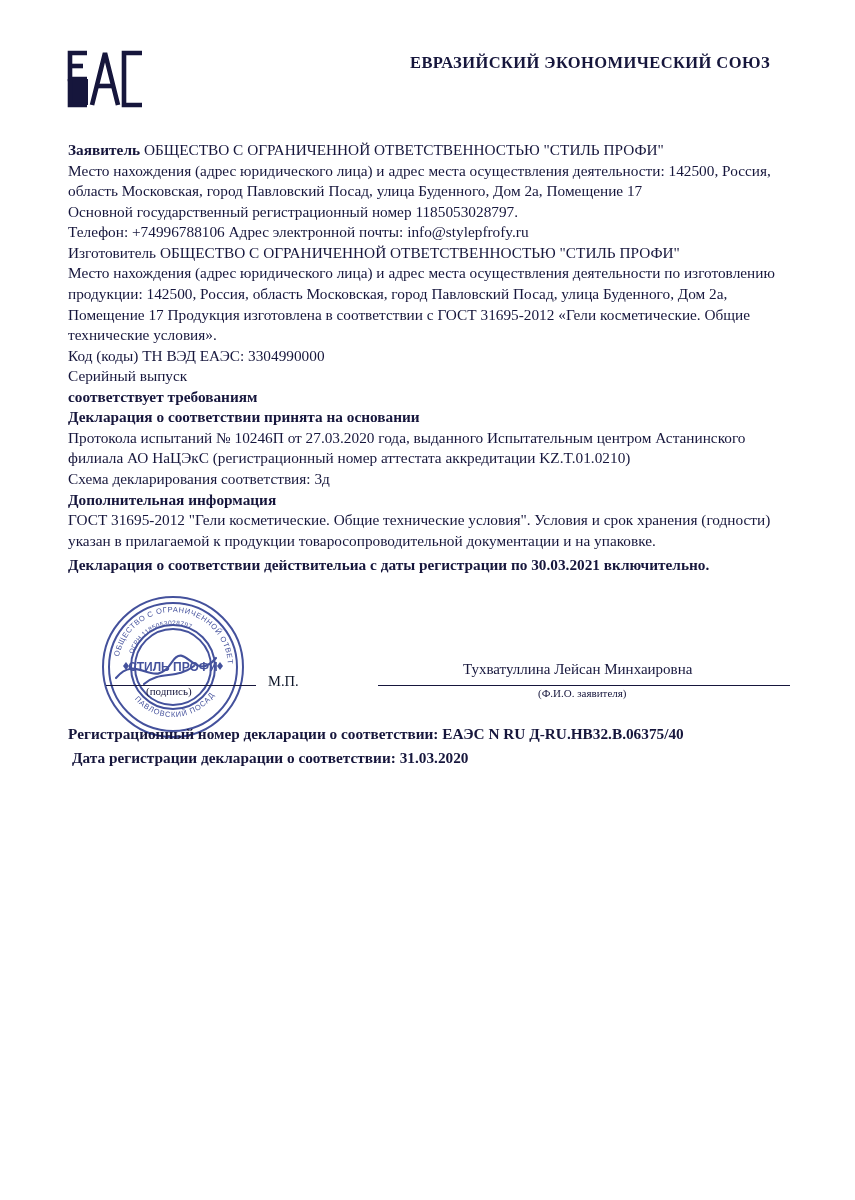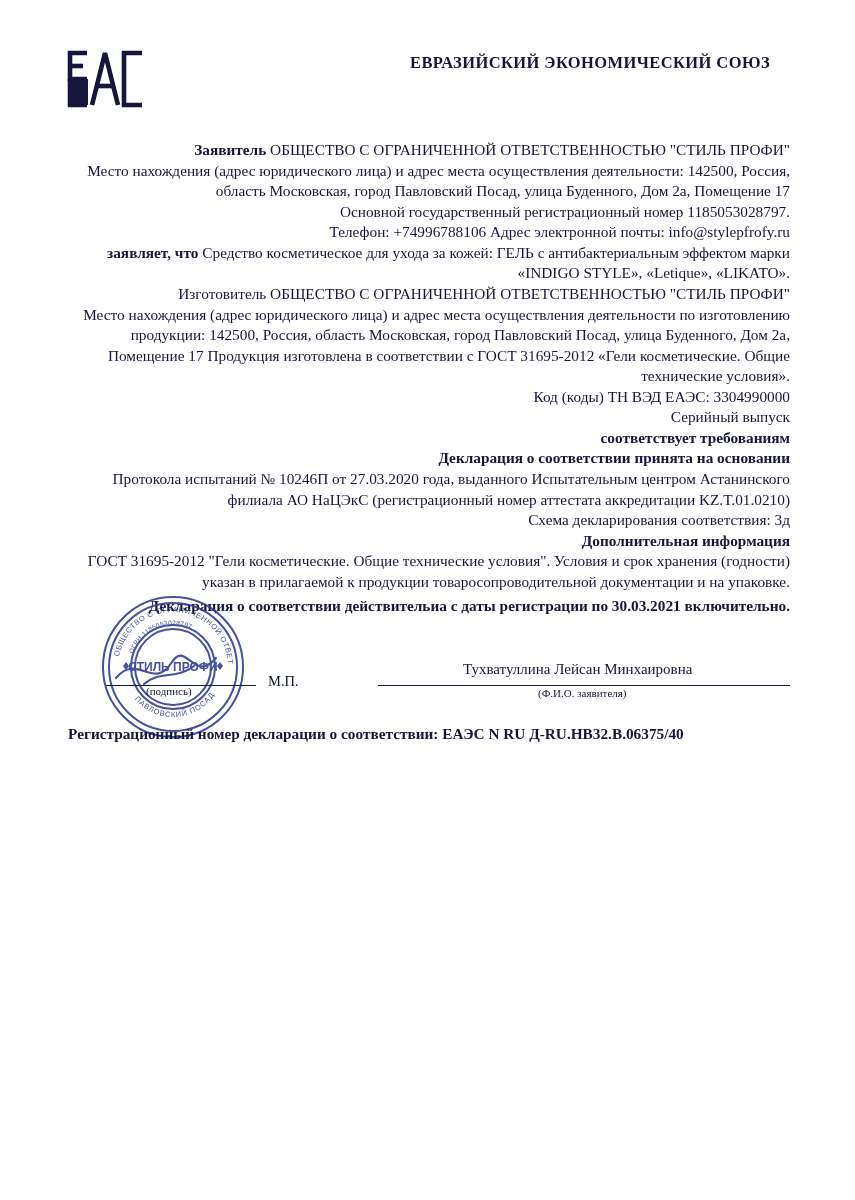--- a/index.html
+++ b/index.html
@@ -53,21 +53,21 @@
 
   
   .body-text {
     position: absolute;
     left: 68px;
     top: 140px;
     width: 722px;
     font-size: 15.3px;
     line-height: 1.345;
     color: #16163c;
-    text-align: right;
+    text-align: left;
   }
   .body-text p {
     margin: 0;
     padding: 0;
   }
   .b { font-weight: bold; }
 
   
   .sig-area {
     position: absolute;
@@ -180,21 +180,20 @@
 
     <p><span class="b">Заявитель</span><span> ОБЩЕСТВО С ОГРАНИЧЕННОЙ ОТВЕТСТВЕННОСТЬЮ "СТИЛЬ ПРОФИ"</span></p>
 
     <p>Место нахождения (адрес юридического лица) и адрес места осуществления деятельности: 142500, Россия, область Московская, город Павловский Посад, улица Буденного, Дом 2а, Помещение 17</p>
 
     <p>Основной государственный регистрационный номер 1185053028797.</p>
 
     <p>Телефон: +74996788106 Адрес электронной почты: info@stylepfrofy.ru</p>
 
 
-    <p><span class="b">заявляет, что</span><span> Средство косметическое для ухода за кожей: ГЕЛЬ с антибактериальным эффектом марки «INDIGO STYLE», «Letique», «LIKATO».</span></p>
 
     <p>Изготовитель ОБЩЕСТВО С ОГРАНИЧЕННОЙ ОТВЕТСТВЕННОСТЬЮ "СТИЛЬ ПРОФИ"</p>
 
     <p>Место нахождения (адрес юридического лица) и адрес места осуществления деятельности по изготовлению продукции: 142500, Россия, область Московская, город Павловский Посад, улица Буденного, Дом 2а, Помещение 17 Продукция изготовлена в соответствии с ГОСТ 31695-2012 «Гели косметические. Общие технические условия».</p>
 
     <p>Код (коды) ТН ВЭД ЕАЭС: 3304990000</p>
 
     <p>Серийный выпуск</p>
 
     <p class="b">соответствует требованиям</p>
@@ -252,15 +251,16 @@
     <div class="sig-left-line"></div>
     <div class="sig-left-label">(подпись)</div>
     <div class="mp">М.П.</div>
     <div class="sig-right-line"></div>
     <div class="sig-right-name">Тухватуллина Лейсан Минхаировна</div>
     <div class="sig-right-label">(Ф.И.О. заявителя)</div>
   </div>
 
   <div class="reg-lines">
     <div><span>Регистрационный номер декларации о соответствии:</span><span> ЕАЭС N RU Д-RU.НВ32.В.06375/40</span></div>
+    <div class="pad"><span>Дата регистрации декларации о соответствии:</span><span>  31.03.2020</span></div>
   </div>
 
 </div>
 
 </body></html>

